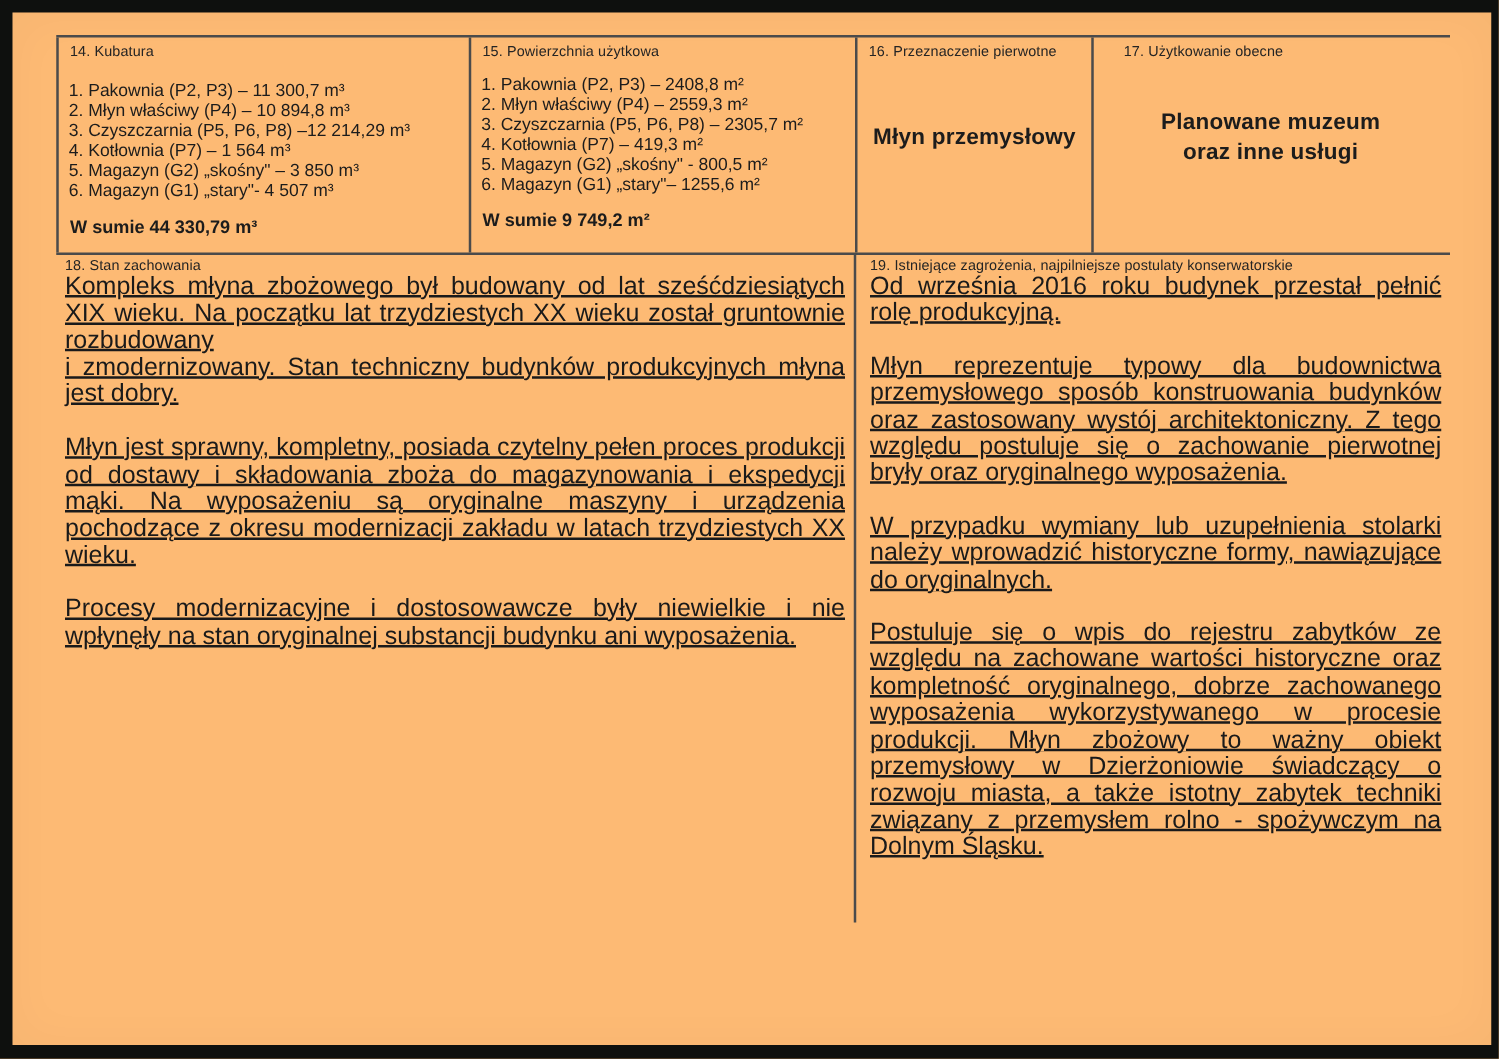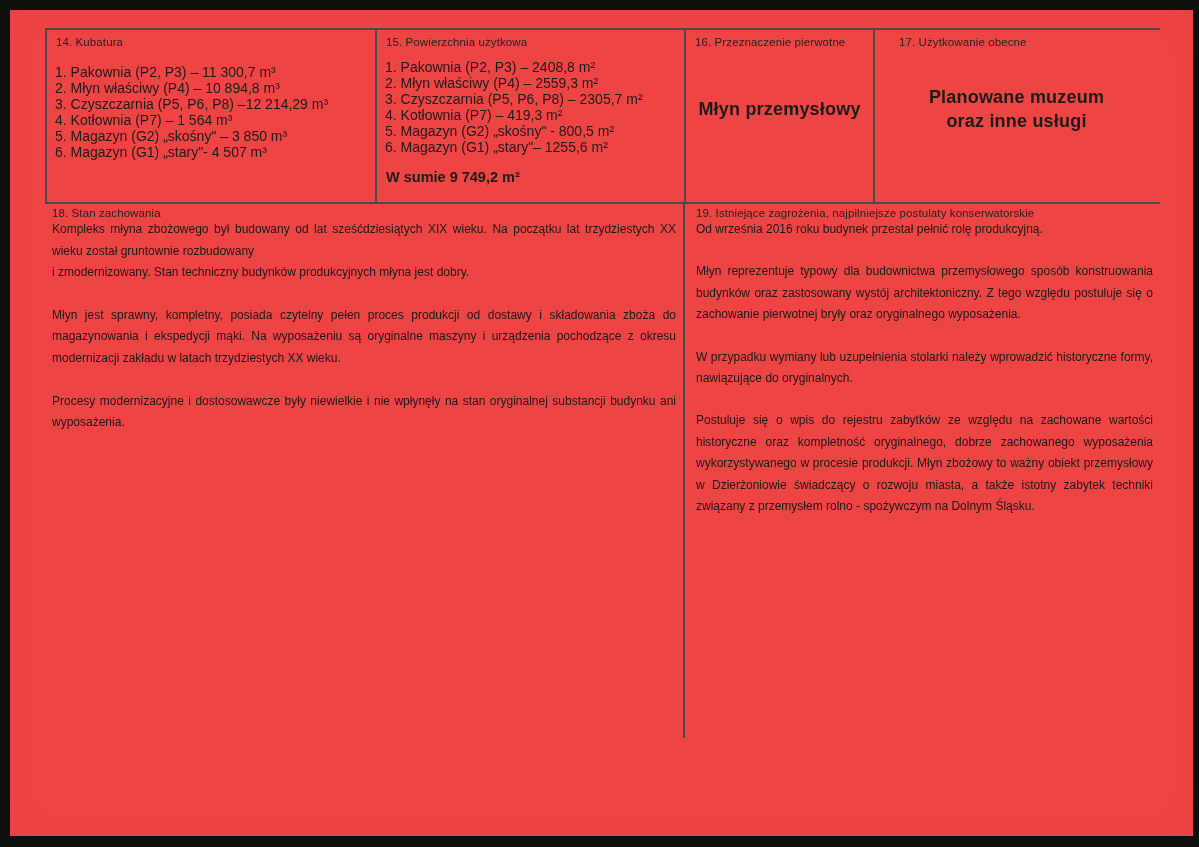--- a/index.html
+++ b/index.html
@@ -8,21 +8,21 @@
     background: #0e100e;
     font-family: "Liberation Sans", sans-serif;
     color: #1c1c1c;
     position: relative;
     overflow: hidden;
   }
   .paper {
     position: absolute;
     left: 10px; top: 10px;
     width: 1183px; height: 826px;
-    background: #ef4444;
+    background: #fdba74;
     box-shadow: inset 0 0 40px rgba(0,0,0,0.03);
   }
   
   .top-table {
     position: absolute;
     left: 35px; top: 18px;
     width: 1115px; height: 176px;
     display: flex;
     border-top: 2px solid #4b4b4b;
     border-bottom: 2px solid #4b4b4b;
@@ -71,46 +71,48 @@
     top: 193px;
   }
   .col-18 { left: 35px;  width: 639px; padding: 4px 8px 0 7px; }
   .col-19 { left: 675px; width: 475px; padding: 4px 7px 0 11px; }
   .col-label {
     font-size: 11.5px;
     color: #242424;
     letter-spacing: 0.1px;
   }
   .para {
-    font-size: 12px;
+    font-size: 20px;
     line-height: 21.6px;
     text-align: justify;
     white-space: pre-line;
     margin-bottom: 21px;
     color: #1a1a1a;
+    text-decoration: underline;
   }
   .col-19 .para { line-height: 21.4px; }
 </style>
 </head>
 <body>
 
 <div class="paper">
 
   <div class="top-table">
 
     <div class="cell cell-14">
       <div class="cell-label">14. Kubatura</div>
       <div class="vol-list">
         <div class="vol-item">1. Pakownia (P2, P3) – 11 300,7 m³</div>
         <div class="vol-item">2. Młyn właściwy (P4) – 10 894,8 m³</div>
         <div class="vol-item">3. Czyszczarnia (P5, P6, P8) –12 214,29 m³</div>
         <div class="vol-item">4. Kotłownia (P7) – 1 564 m³</div>
         <div class="vol-item">5. Magazyn (G2) „skośny" – 3 850 m³</div>
         <div class="vol-item">6. Magazyn (G1) „stary"- 4 507 m³</div>
       </div>
+      <div class="vol-total">W sumie 44 330,79 m³</div>
     </div>
 
     <div class="cell cell-15">
       <div class="cell-label">15. Powierzchnia użytkowa</div>
       <div class="vol-list">
         <div class="vol-item">1. Pakownia (P2, P3) – 2408,8 m²</div>
         <div class="vol-item">2. Młyn właściwy (P4) – 2559,3 m²</div>
         <div class="vol-item">3. Czyszczarnia (P5, P6, P8) – 2305,7 m²</div>
         <div class="vol-item">4. Kotłownia (P7) – 419,3 m²</div>
         <div class="vol-item">5. Magazyn (G2) „skośny" - 800,5 m²</div>

